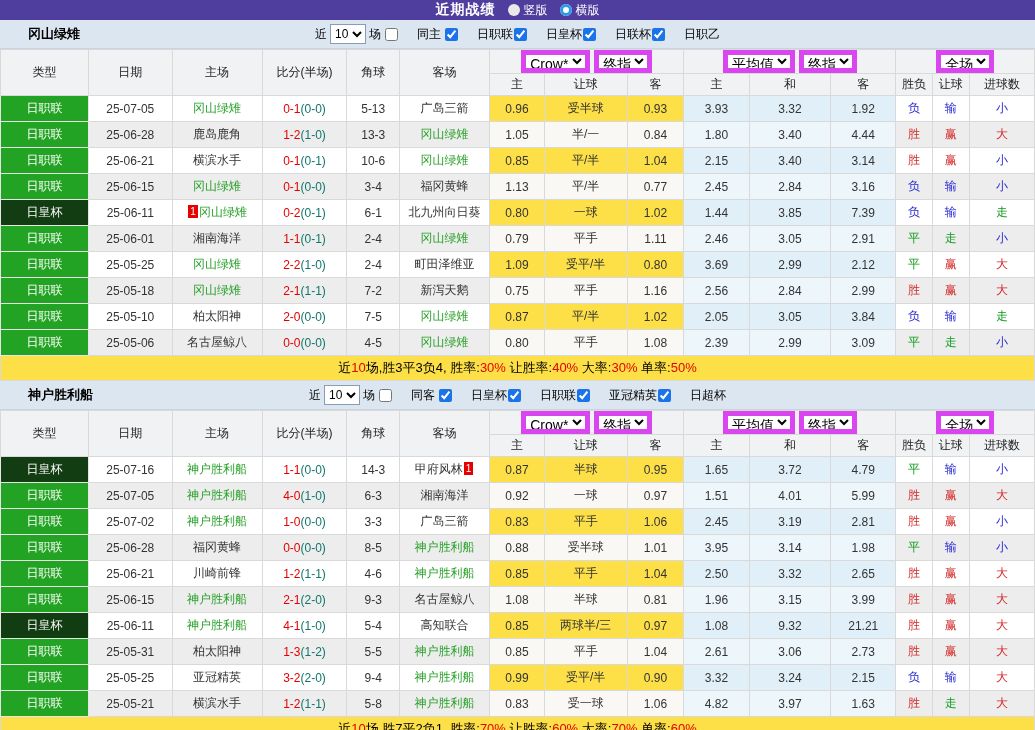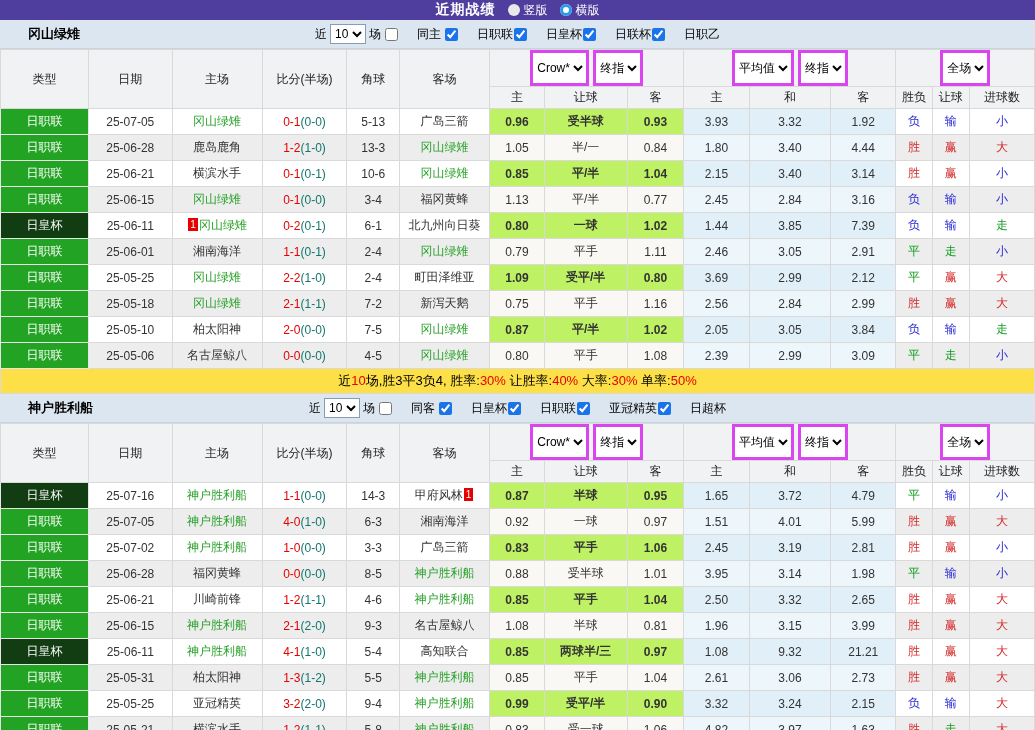--- a/index.html
+++ b/index.html
@@ -15,27 +15,27 @@
   .fbar .team{position:absolute;left:28px;font-weight:bold;font-size:13px;color:#000;}
   .fctr{margin:0 auto;display:flex;align-items:center;gap:3px;color:#000;}
   .fctr select{height:20px;font-size:12px;border:1px solid #8a9cb0;background:#fff;}
   .fctr label{display:inline-flex;align-items:center;gap:18px;}
   .fctr input[type=checkbox]{width:13px;height:13px;margin:0 1px;accent-color:#1a73e8;}
   .lgs{display:inline-flex;align-items:center;}
   
   table{width:100%;border-collapse:collapse;table-layout:fixed;}
   th,td{border:1px solid #d9d9d9;text-align:center;padding:0;white-space:nowrap;overflow:hidden;font-weight:normal;}
   thead th{background:#f0f2f4;height:21px;color:#222;}
-  thead .grp select{height:36px;font-size:12px;border:3px solid #d946ef;background:#fff;margin:0 2px;}
+  thead .grp select{height:23px;font-size:14px;border:5px solid #d946ef;background:#fff;margin:0 2px;}
   tbody td{height:25px;}
   td.t-league{background:#23a323;color:#fff;border-color:#e6e6e6;}
   td.t-cup{background:#123c12;color:#fff;border-color:#e6e6e6;}
   tr.even td.n, tr.even td.t0{background:#ededed;}
   tr.odd  td.n{background:#fff;}
-  tr.odd  td.o{background:#bef264;font-weight:bold;}
+  tr.odd  td.o{background:#fde047;}
   tr.even td.o{background:#faf8f4;}
   tr.odd  td.a{background:#e1f0f8;}
   tr.even td.a{background:#edf6fb;}
   .focus{color:#2aa12a;}
   .teamlink{cursor:pointer;}
   .ft{color:#e60000;}
   .ht{color:#0f766e;}
   .r{color:#d42a2a;}
   .b{color:#2929d4;}
   .g{color:#0f9c1c;}

